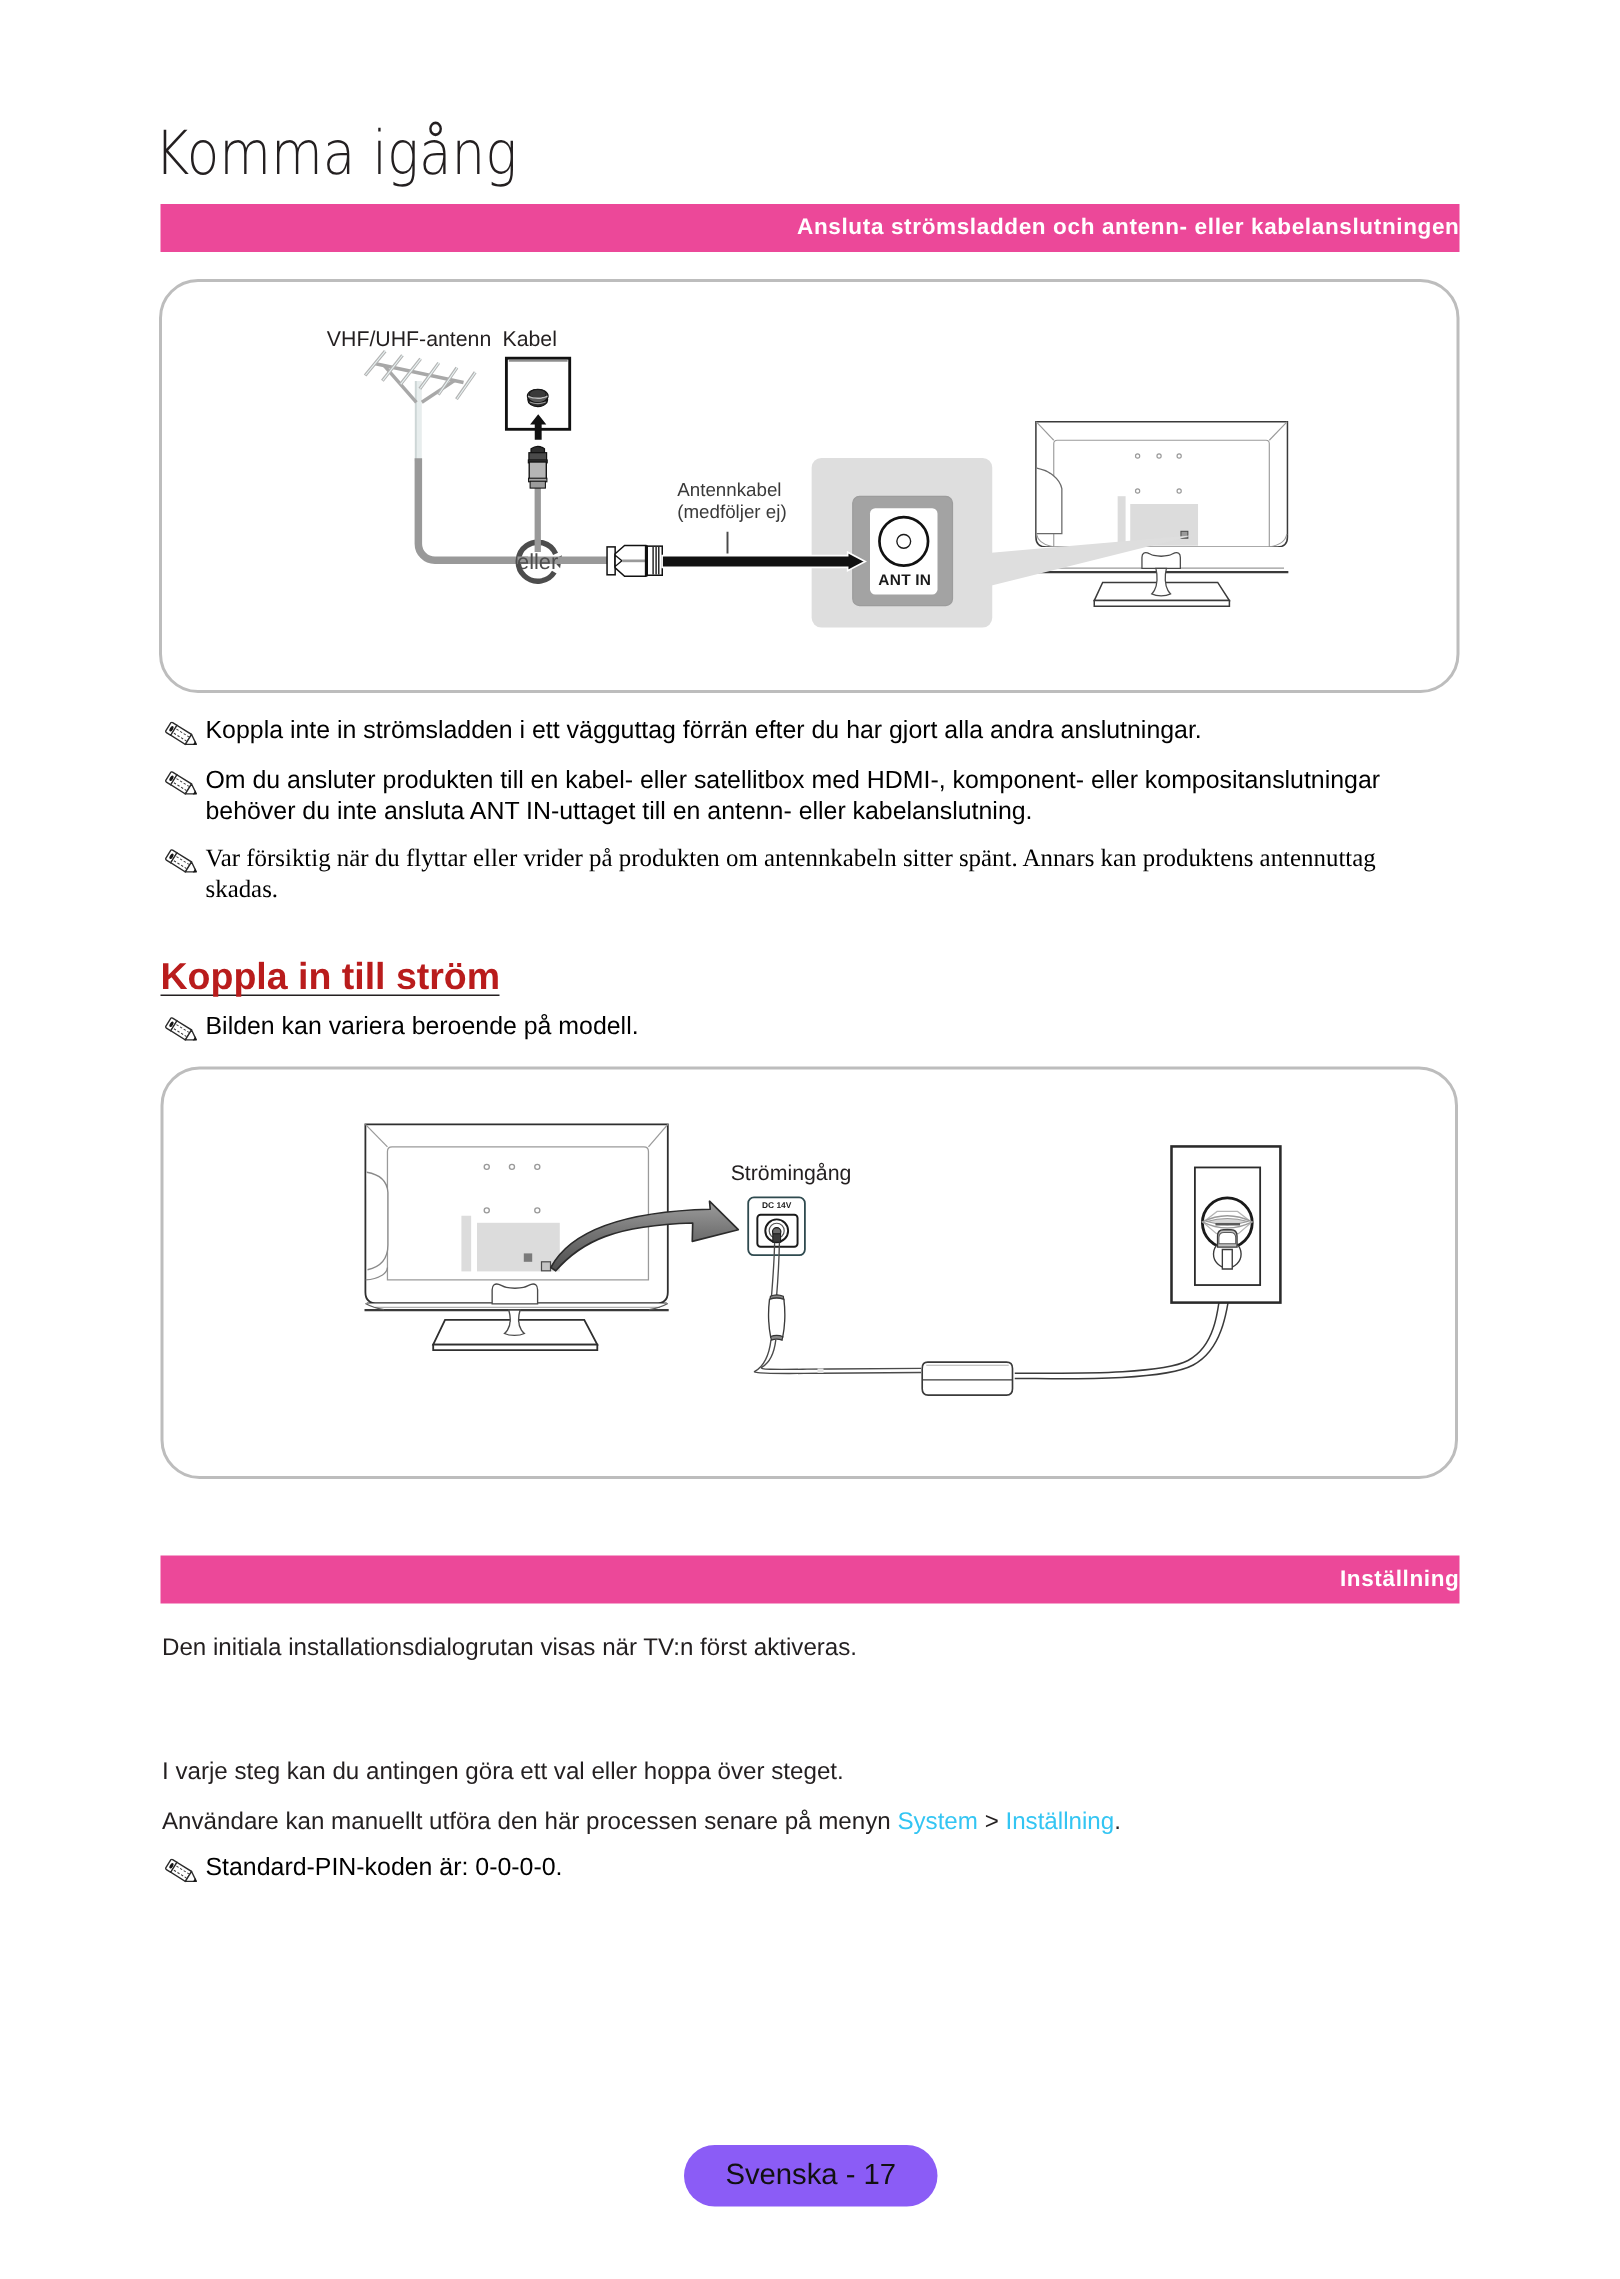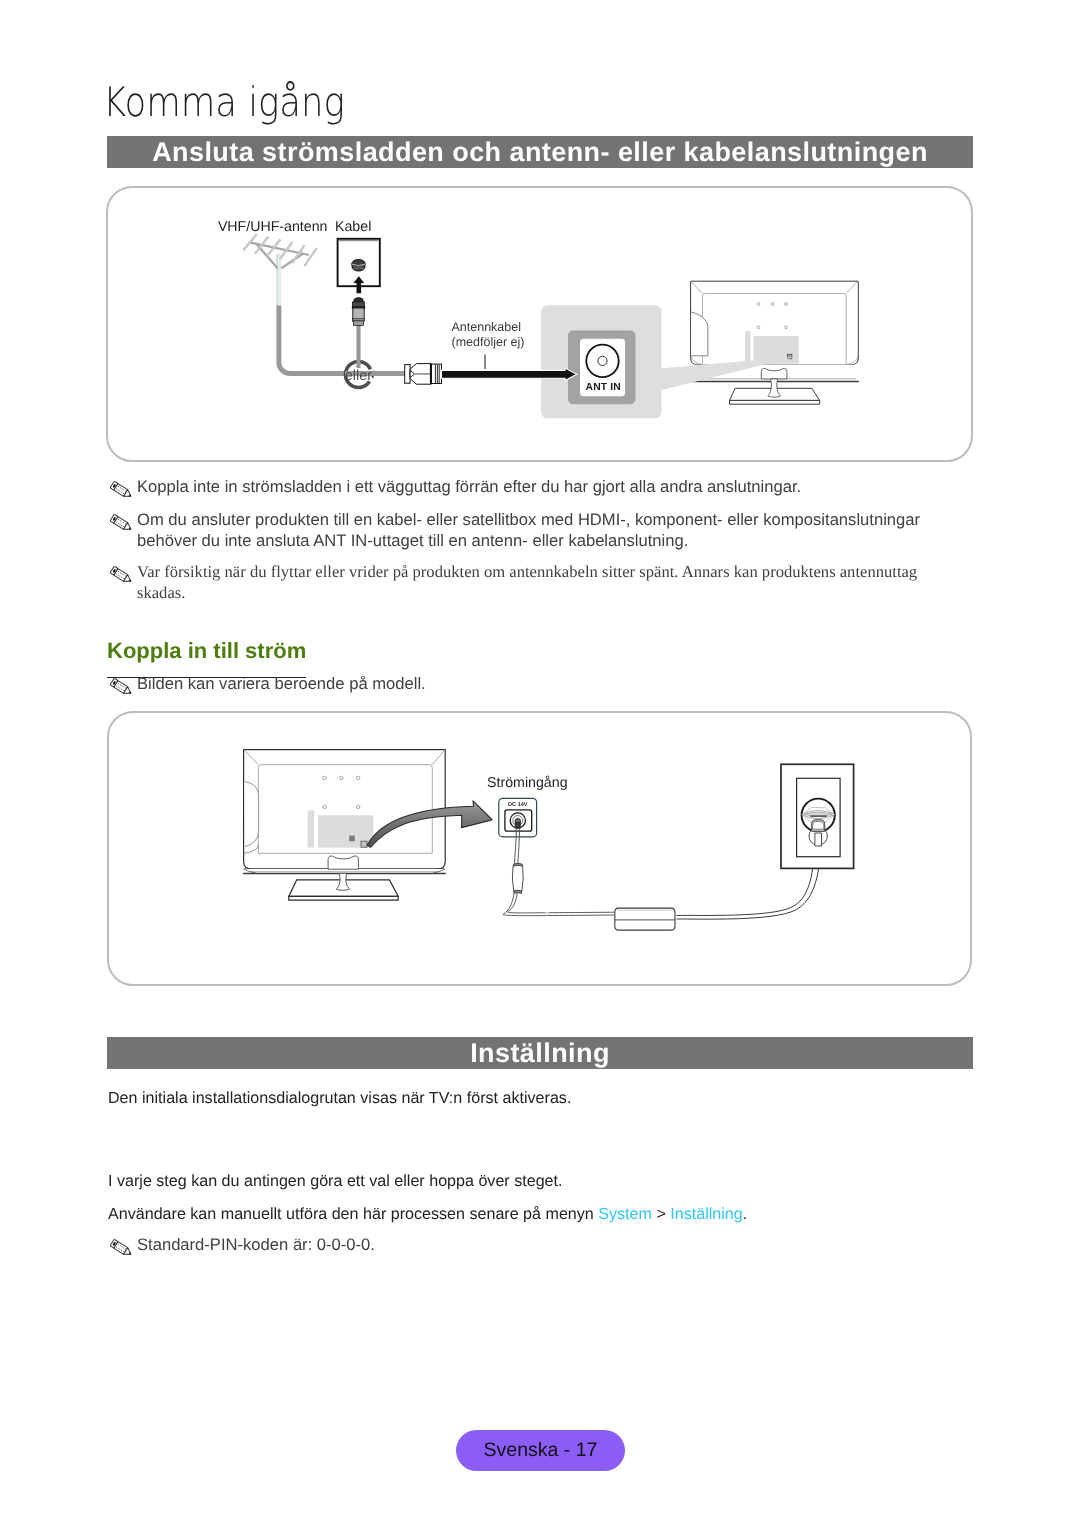--- a/index.html
+++ b/index.html
@@ -2,36 +2,36 @@
 <html><head>
 <meta charset="utf-8">
 <style>
   html,body{margin:0;padding:0;}
   body{width:1080px;height:1519px;background:#ffffff;font-family:"Liberation Sans",sans-serif;color:#231f20;-webkit-font-smoothing:antialiased;text-rendering:geometricPrecision;}
   .page{position:relative;width:1068px;height:1519px;overflow:hidden;background:#fff;will-change:transform;}
 
   .chapter-title{position:absolute;left:103px;top:78px;font-family:"DejaVu Sans",sans-serif;font-weight:100;font-size:40.5px;
      transform:scaleX(0.875);transform-origin:left top;color:#231f20;white-space:nowrap;}
 
-  .bar{position:absolute;background:#737373;color:#ffffff;font-weight:700;text-align:center;
-       font-size:27px;letter-spacing:0.43px;line-height:32px;white-space:nowrap;}
+  .bar{position:absolute;background:#ec4899;color:#ffffff;font-weight:700;text-align:right;
+       font-size:15px;letter-spacing:0.43px;line-height:32px;white-space:nowrap;}
   #bar1{left:107px;top:136px;width:866px;height:32px;}
   #bar2{left:107px;top:1037px;width:866px;height:32px;}
 
   .diagbox{position:absolute;border:2.1px solid #bdbdbd;border-radius:26px;box-sizing:border-box;background:#fff;}
   #box1{left:106px;top:186px;width:867px;height:276px;}
   #box2{left:107px;top:711px;width:865px;height:275px;}
 
   .note{position:absolute;left:108px;}
   .note .pencil{position:absolute;left:2px;top:4px;}
   .note .pencil{width:25px;height:20px;}
-  .note .txt{display:block;margin-left:29px;font-size:16.6px;line-height:20.8px;color:#404040;}
-
-  .sub-h{position:absolute;left:107px;font-size:22px;font-weight:700;color:#4d7c0f;
-         border-bottom:1.5px solid #231f20;padding-bottom:15px;display:inline-block;white-space:nowrap;line-height:22px;}
+  .note .txt{display:block;margin-left:29px;font-size:16.6px;line-height:20.8px;color:#000000;}
+
+  .sub-h{position:absolute;left:107px;font-size:25px;font-weight:700;color:#b91c1c;
+         border-bottom:1.5px solid #231f20;padding-bottom:1px;display:inline-block;white-space:nowrap;line-height:22px;}
 
   .para{position:absolute;left:108px;font-size:16.1px;line-height:20.8px;color:#231f20;}
 
   .badge{position:absolute;left:456px;top:1430px;width:169px;height:41px;border-radius:21px;background:#8b5cf6;
          text-align:center;line-height:41px;font-size:19.5px;color:#111;}
   .cyan{color:#33c5f3;}
   svg{display:block;shape-rendering:geometricPrecision;}
   svg text{-webkit-font-smoothing:antialiased;}
   .diag{will-change:transform;}
   .diag{position:absolute;overflow:visible;}

